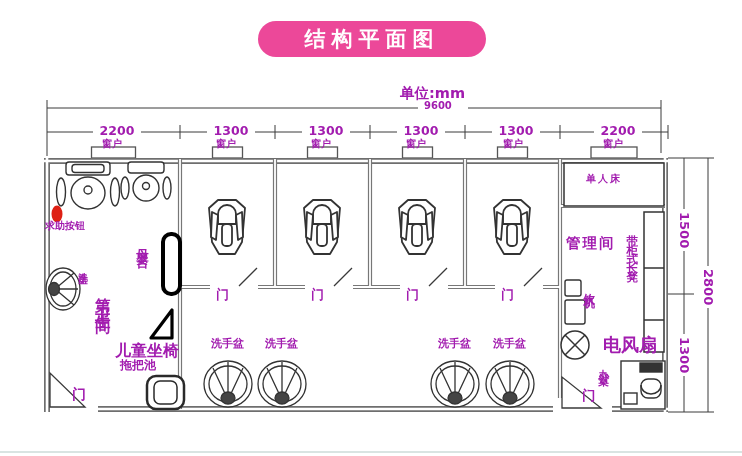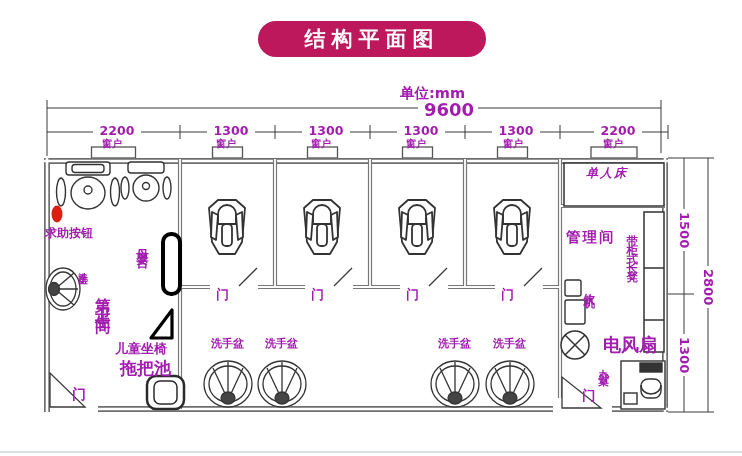--- a/index.html
+++ b/index.html
@@ -14,21 +14,21 @@
   .title-pill{position:absolute;left:258px;top:21px;width:228px;height:36px;border-radius:18px;
       display:flex;align-items:center;justify-content:center;color:#fff;font-size:21px;
       font-weight:bold;letter-spacing:6px;}
   .bottom-rule{position:absolute;left:0;top:451px;width:742px;height:2px;background:#d9e4e2;}
 </style>
 </head>
 <body>
 
 <div id="stage">
 
-  <div class="title-pill" style="background:#be185d">
+  <div class="title-pill" style="background:#ec4899">
     <span>结构平面图</span>
   </div>
 
   <svg width="742" height="456" viewBox="0 0 742 456">
 
     <g stroke="#3a3a3a" stroke-width="1" fill="none">
       <path d="M47,108 H418 M468,108 H661"></path>
       <path d="M47,100 V156 M661,100 V153"></path>
       <path d="M47,132 H668"></path>
       <path d="M180,125 V139 M275,125 V139 M370,125 V139 M465,125 V139 M560,125 V139 M668,125 V139"></path>
@@ -180,60 +180,60 @@
       <rect x="621" y="361" width="44" height="48"></rect>
       <rect x="640" y="363" width="22" height="9" fill="#333"></rect>
       <rect x="641" y="379" width="20" height="19" rx="7"></rect>
       <path d="M641,385 A10,9 0 0 0 661,385" fill="none"></path>
       <rect x="624" y="393" width="13" height="11"></rect>
     </g>
   </svg>
 
   <div class="lbl" style="left:400px;top:85px;font-size:14.5px;">单位:mm</div>
 
-  <div class="lbl dimnum" style="left:420px;top:100px;font-size:18px;">9600</div>
+  <div class="lbl dimnum" style="left:420px;top:100px;font-size:10px;">9600</div>
 
   <div class="lbl dimnum" style="left:93px;top:124px;width:40px;font-size:12.5px;">2200</div>
   <div class="lbl dimnum" style="left:207px;top:124px;width:40px;font-size:12.5px;">1300</div>
   <div class="lbl dimnum" style="left:302px;top:124px;width:40px;font-size:12.5px;">1300</div>
   <div class="lbl dimnum" style="left:397px;top:124px;width:40px;font-size:12.5px;">1300</div>
   <div class="lbl dimnum" style="left:492px;top:124px;width:40px;font-size:12.5px;">1300</div>
   <div class="lbl dimnum" style="left:594px;top:124px;width:40px;font-size:12.5px;">2200</div>
 
   <div class="lbl" style="left:102px;top:138px;font-size:10px;">窗户</div>
   <div class="lbl" style="left:216px;top:138px;font-size:10px;">窗户</div>
   <div class="lbl" style="left:311px;top:138px;font-size:10px;">窗户</div>
   <div class="lbl" style="left:406px;top:138px;font-size:10px;">窗户</div>
   <div class="lbl" style="left:503px;top:138px;font-size:10px;">窗户</div>
   <div class="lbl" style="left:603px;top:138px;font-size:10px;">窗户</div>
 
   <div class="lbl vd" style="left:676px;top:209px;font-size:13px;">1500</div>
   <div class="lbl vd" style="left:676px;top:334px;font-size:13px;">1300</div>
   <div class="lbl vd" style="left:700px;top:266px;font-size:13px;">2800</div>
 
-  <div class="lbl" style="left:45px;top:227px;font-size:12px;">求助按钮</div>
+  <div class="lbl" style="left:45px;top:220px;font-size:10px;">求助按钮</div>
   <div class="lbl v" style="left:77px;top:264px;font-size:9.5px;letter-spacing:1px;">洗手盆</div>
   <div class="lbl v" style="left:93px;top:285px;font-size:15.5px;letter-spacing:5px;">第三卫生间</div>
   <div class="lbl v" style="left:135px;top:238px;font-size:12.5px;letter-spacing:4px;">母婴台</div>
-  <div class="lbl" style="left:115px;top:342px;font-size:13px;text-align:center;">儿童坐椅</div>
-  <div class="lbl" style="left:120px;top:359px;font-size:17px;">拖把池</div>
+  <div class="lbl" style="left:115px;top:342px;font-size:16px;text-align:center;">儿童坐椅</div>
+  <div class="lbl" style="left:120px;top:359px;font-size:12px;">拖把池</div>
   <div class="lbl" style="left:72px;top:386px;font-size:14px;">门</div>
 
   <div class="lbl" style="left:216px;top:288px;font-size:13px;">门</div>
   <div class="lbl" style="left:311px;top:288px;font-size:13px;">门</div>
   <div class="lbl" style="left:406px;top:288px;font-size:13px;">门</div>
   <div class="lbl" style="left:501px;top:288px;font-size:13px;">门</div>
 
   <div class="lbl" style="left:211px;top:338px;font-size:11px;">洗手盆</div>
   <div class="lbl" style="left:265px;top:338px;font-size:11px;">洗手盆</div>
   <div class="lbl" style="left:438px;top:338px;font-size:11px;">洗手盆</div>
   <div class="lbl" style="left:493px;top:338px;font-size:11px;">洗手盆</div>
 
-  <div class="lbl" style="left:586px;top:167px;font-size:12px;letter-spacing:2px;font-style:italic;">单人床</div>
-  <div class="lbl" style="left:566px;top:229px;font-size:14.5px;letter-spacing:2px;">管理间</div>
+  <div class="lbl" style="left:586px;top:173px;font-size:10px;letter-spacing:2px;">单人床</div>
+  <div class="lbl" style="left:566px;top:235px;font-size:14.5px;letter-spacing:2px;">管理间</div>
   <div class="lbl v" style="left:625px;top:226px;font-size:11.5px;letter-spacing:9px;">带柜式长凳</div>
   <div class="lbl v" style="left:582px;top:284px;font-size:11.5px;letter-spacing:2px;">饮水机</div>
   <div class="lbl" style="left:603px;top:335px;font-size:18px;">电风扇</div>
   <div class="lbl v" style="left:596px;top:360px;font-size:11px;letter-spacing:3px;">办公桌</div>
   <div class="lbl" style="left:582px;top:388px;font-size:13.5px;">门</div>
 
   <div class="bottom-rule"></div>
 </div>
 
 </body></html>

